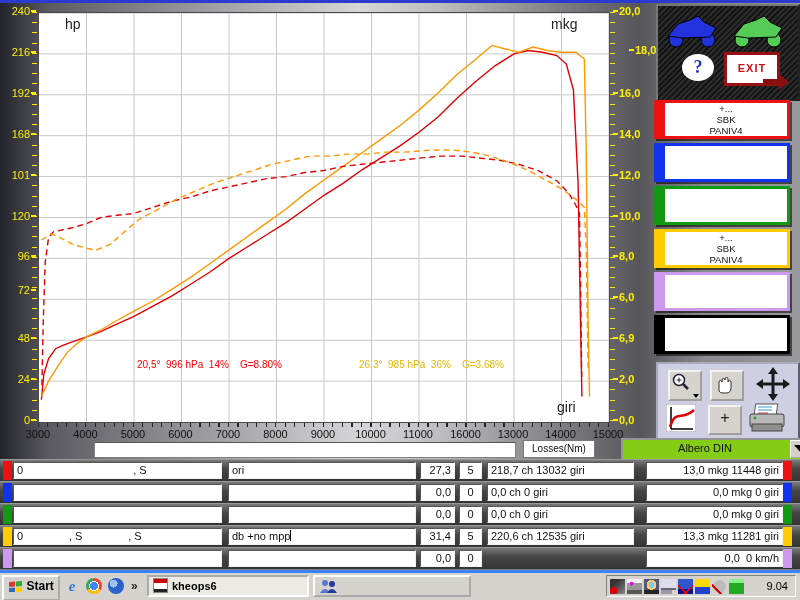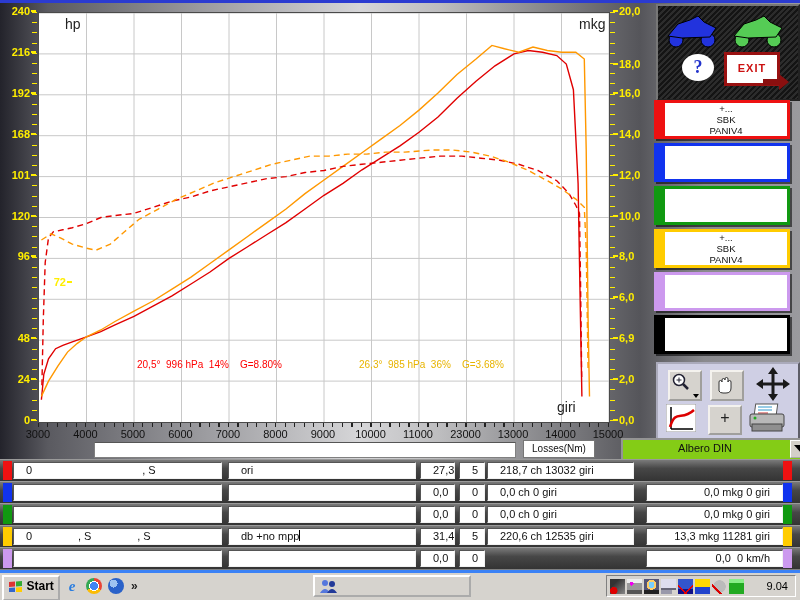--- a/index.html
+++ b/index.html
@@ -6,31 +6,31 @@
   body{width:800px;height:600px;position:relative;overflow:hidden;
        font-family:"Liberation Sans",sans-serif;
        background:linear-gradient(90deg,#23232b 0%,#5a5a60 6%,#9a9a9e 25%,#d6d6d8 45%,#bdbdbf 55%,#77777b 72%,#55555a 80%,#8a8a8e 88%,#9a9a9e 100%);}
   .abs{position:absolute;}
   #top-strip{left:0;top:0;width:800px;height:3px;background:#2b3bd0;}
   
   #plot{left:38px;top:12px;width:570px;height:409px;background:#fff;border:1px solid #4a4a4a;}
   #plot svg{position:absolute;left:0;top:0;}
   .inplot-label{position:absolute;font-size:14px;color:#222;}
   #hp-label{left:26px;top:3px;}
-  #mkg-label{left:512px;top:3px;margin-left:28px;}
+  #mkg-label{left:512px;top:3px;}
   #giri-label{left:518px;top:386px;}
   .anno{position:absolute;top:346px;font-size:10px;white-space:pre;}
   
   #left-tick-strip{left:32px;top:12px;width:5px;height:409px;
       background:repeating-linear-gradient(to bottom,#ffee00 0 1px,transparent 1px 10.2px);}
   #right-tick-strip{left:610px;top:12px;width:5px;height:409px;
       background:repeating-linear-gradient(to bottom,#ffee00 0 1px,transparent 1px 10.2px);}
   #x-tick-strip{left:38px;top:423px;width:571px;height:4px;
       background:repeating-linear-gradient(to right,#222 0 1px,transparent 1px 9.5px);}
-  .ytick{position:absolute;left:0;width:30px;text-align:right;font-weight:bold;font-size:11px;color:#ffee00;
+  .ytick{position:absolute;left:0;width:30px;text-align:right;font-weight:normal;font-size:11px;color:#ffee00;
       padding-right:6px;background:linear-gradient(#ffee00,#ffee00) right center/5px 2px no-repeat;}
   .ytick-r{position:absolute;left:613px;width:42px;text-align:left;font-weight:bold;font-size:11px;color:#ffee00;
       padding-left:6px;background:linear-gradient(#ffee00,#ffee00) left center/5px 2px no-repeat;}
   .xtick{position:absolute;top:428px;width:48px;text-align:center;font-size:11px;color:#111;}
   
   #carbon-panel{left:656px;top:4px;width:140px;height:93px;
       background:repeating-linear-gradient(135deg,#141414 0 2px,#2c2c2c 2px 4px);
       border:2px outset #777;}
   .carbon-btn{position:absolute;cursor:pointer;}
   #help-bubble{left:24px;top:48px;width:32px;height:27px;background:#fff;border-radius:50%;
@@ -62,21 +62,21 @@
   #shaft-select{left:621px;top:438px;width:189px;height:20px;background:#84cc16;border:2px inset #e8e8e8;cursor:pointer;}
   #shaft-value{position:absolute;left:0;top:0;width:164px;text-align:center;font-size:11px;line-height:16px;color:#111;}
   #shaft-btn{position:absolute;right:0px;top:0px;width:20px;height:16px;background:#d4d0c8;border:1px outset #fff;}
   #shaft-arrow{position:absolute;left:3px;top:4px;width:0;height:0;border-top:8px solid #000;
       border-left:7px solid transparent;border-right:7px solid transparent;}
   
   #table-area{left:0;top:459px;width:800px;height:114px;background:#3c3c3c;overflow:hidden;}
   .trow{position:relative;height:22px;background:linear-gradient(#7a7a7a,#474747 40%,#343434);border-top:1px solid #9a9a9a;box-sizing:border-box;}
   .marker{position:absolute;top:1px;width:9px;height:19px;}
   .cell{position:absolute;top:2px;height:17px;background:#fff;border:1px solid;border-color:#555 #f2f2f2 #f2f2f2 #555;
-      font-size:11px;line-height:14px;color:#111;padding:0 12px;white-space:pre;overflow:hidden;box-sizing:border-box;}
+      font-size:11px;line-height:14px;color:#111;padding:0 3px;white-space:pre;overflow:hidden;box-sizing:border-box;}
   .c-f1{left:13px;width:209px;} .c-f2{left:228px;width:188px;}
   .c-n1{left:420px;width:35px;text-align:right;} .c-n2{left:459px;width:23px;text-align:center;}
   .c-pw{left:487px;width:147px;} .c-tq{left:646px;width:137px;text-align:right;}
   .caret{display:inline-block;width:1px;height:11px;background:#000;vertical-align:-1px;}
   
   #taskbar{left:0;bottom:0;width:800px;height:27px;background:#d6d3ce;border-top:3px solid #3b82f6;box-shadow:0 -1px 0 #808080;}
   #start-btn{left:2px;top:2px;width:54px;height:22px;background:#d6d3ce;border:2px outset #fff;
       font:bold 12px/18px "Liberation Sans",sans-serif;color:#000;text-align:center;cursor:pointer;}
   #start-btn svg{vertical-align:-2px;}
   .ql{top:5px;width:16px;height:16px;cursor:pointer;}
@@ -143,45 +143,45 @@
 <div class="abs" id="right-tick-strip"></div>
 <div class="abs" id="x-tick-strip"></div>
 <div id="axis-layer">
     <div class="ytick" style="top: 5px;">240</div>
     <div class="ytick" style="top: 45.9px;">216</div>
     <div class="ytick" style="top: 86.8px;">192</div>
     <div class="ytick" style="top: 127.7px;">168</div>
     <div class="ytick" style="top: 168.6px;">101</div>
     <div class="ytick" style="top: 209.5px;">120</div>
     <div class="ytick" style="top: 250.4px;">96</div>
-    <div class="ytick" style="top: 276px; padding-left: 36px;">72</div>
+    <div class="ytick" style="top: 284px;">72</div>
     <div class="ytick" style="top: 332.2px;">48</div>
     <div class="ytick" style="top: 373.1px;">24</div>
     <div class="ytick" style="top: 414px;">0</div>
     <div class="ytick-r" style="top: 5px;">20,0</div>
-    <div class="ytick-r" style="top: 58px;">18,0</div>
+    <div class="ytick-r" style="top: 44px; margin-left: 16px;">18,0</div>
     <div class="ytick-r" style="top: 86.8px;">16,0</div>
     <div class="ytick-r" style="top: 127.7px;">14,0</div>
     <div class="ytick-r" style="top: 168.6px;">12,0</div>
     <div class="ytick-r" style="top: 209.5px;">10,0</div>
     <div class="ytick-r" style="top: 250.4px;">8,0</div>
     <div class="ytick-r" style="top: 291.3px;">6,0</div>
     <div class="ytick-r" style="top: 332.2px;">6,9</div>
     <div class="ytick-r" style="top: 373.1px;">2,0</div>
     <div class="ytick-r" style="top: 414px;">0,0</div>
     <div class="xtick" style="left: 14px;">3000</div>
     <div class="xtick" style="left: 61.5px;">4000</div>
     <div class="xtick" style="left: 109px;">5000</div>
     <div class="xtick" style="left: 156.5px;">6000</div>
     <div class="xtick" style="left: 204px;">7000</div>
     <div class="xtick" style="left: 251.5px;">8000</div>
     <div class="xtick" style="left: 299px;">9000</div>
     <div class="xtick" style="left: 346.5px;">10000</div>
     <div class="xtick" style="left: 394px;">11000</div>
-    <div class="xtick" style="left: 441.5px;">23000</div>
+    <div class="xtick" style="left: 441.5px;">16000</div>
     <div class="xtick" style="left: 489px;">13000</div>
     <div class="xtick" style="left: 536.5px;">14000</div>
     <div class="xtick" style="left: 584px;">15000</div>
   </div>
 
 <div class="abs" id="carbon-panel">
   <svg class="carbon-btn" style="left:6px;top:4px" width="56" height="40">
     <circle cx="12" cy="30" r="7" fill="#2233dd" stroke="#000"></circle>
       <circle cx="44" cy="30" r="7" fill="#2233dd" stroke="#000"></circle>
     <path d="M4 26 L14 14 L26 10 L34 6 L40 12 L52 18 L46 27 L18 28 Z" fill="#2233dd" stroke="#000"></path>
@@ -255,20 +255,21 @@
 </div>
 
 <div class="abs" id="table-area">
     <div class="trow">
       <div class="marker" style="left: 3px; background: rgb(238, 17, 17);"></div>
       <div class="cell c-f1">0                                    , S</div>
       <div class="cell c-f2">ori</div>
       <div class="cell c-n1">27,3</div>
       <div class="cell c-n2">5</div>
       <div class="cell c-pw">218,7 ch 13032 giri</div>
+      <div class="cell c-tq">13,0 mkg 11448 giri</div>
       <div class="marker" style="left: 783px; background: rgb(238, 17, 17);"></div>
     </div>
     <div class="trow">
       <div class="marker" style="left: 3px; background: rgb(17, 51, 238);"></div>
       <div class="cell c-f1"></div>
       <div class="cell c-f2"></div>
       <div class="cell c-n1">0,0</div>
       <div class="cell c-n2">0</div>
       <div class="cell c-pw">0,0 ch 0 giri</div>
       <div class="cell c-tq">0,0 mkg 0 giri</div>
@@ -324,20 +325,23 @@
         <rect x="1" y="9" width="6" height="5" fill="#36c"></rect>
           <rect x="8" y="9" width="6" height="5" fill="#fc0"></rect>
       </g>
     </svg>
     <span>Start</span>
   </div>
   <div class="abs ql" style="left:64px;font:italic bold 15px/16px 'Liberation Serif',serif;color:#2a7de0;text-align:center">e</div>
   <div class="abs ql" style="left:86px;border-radius:50%;background:radial-gradient(circle,#4285f4 0 4px,#fff 4px 5px,transparent 5px),conic-gradient(#ea4335 0 33%,#fbbc05 33% 66%,#34a853 66% 100%)"></div>
   <div class="abs ql" style="left:108px;border-radius:50%;background:radial-gradient(circle at 35% 35%,#9ec3f0 0 4px,#2a62c9 4px)"></div>
   <div class="abs" id="chevron">»</div>
+  <div class="abs taskbtn" id="task1">
+    <span id="task1-icon"></span><span>kheops6</span>
+  </div>
   <div class="abs taskbtn" id="task2">
     <svg width="20" height="16">
       <circle cx="6" cy="5" r="3" fill="#5577dd"></circle>
         <path d="M1 15 q5 -8 10 0 z" fill="#5577dd"></path>
       <circle cx="13" cy="6" r="3" fill="#223a99"></circle>
         <path d="M8 15 q5 -8 10 0 z" fill="#223a99"></path>
     </svg>
   </div>
   <div class="abs" id="tray">
     <div class="tray-ico ti-1"></div>

